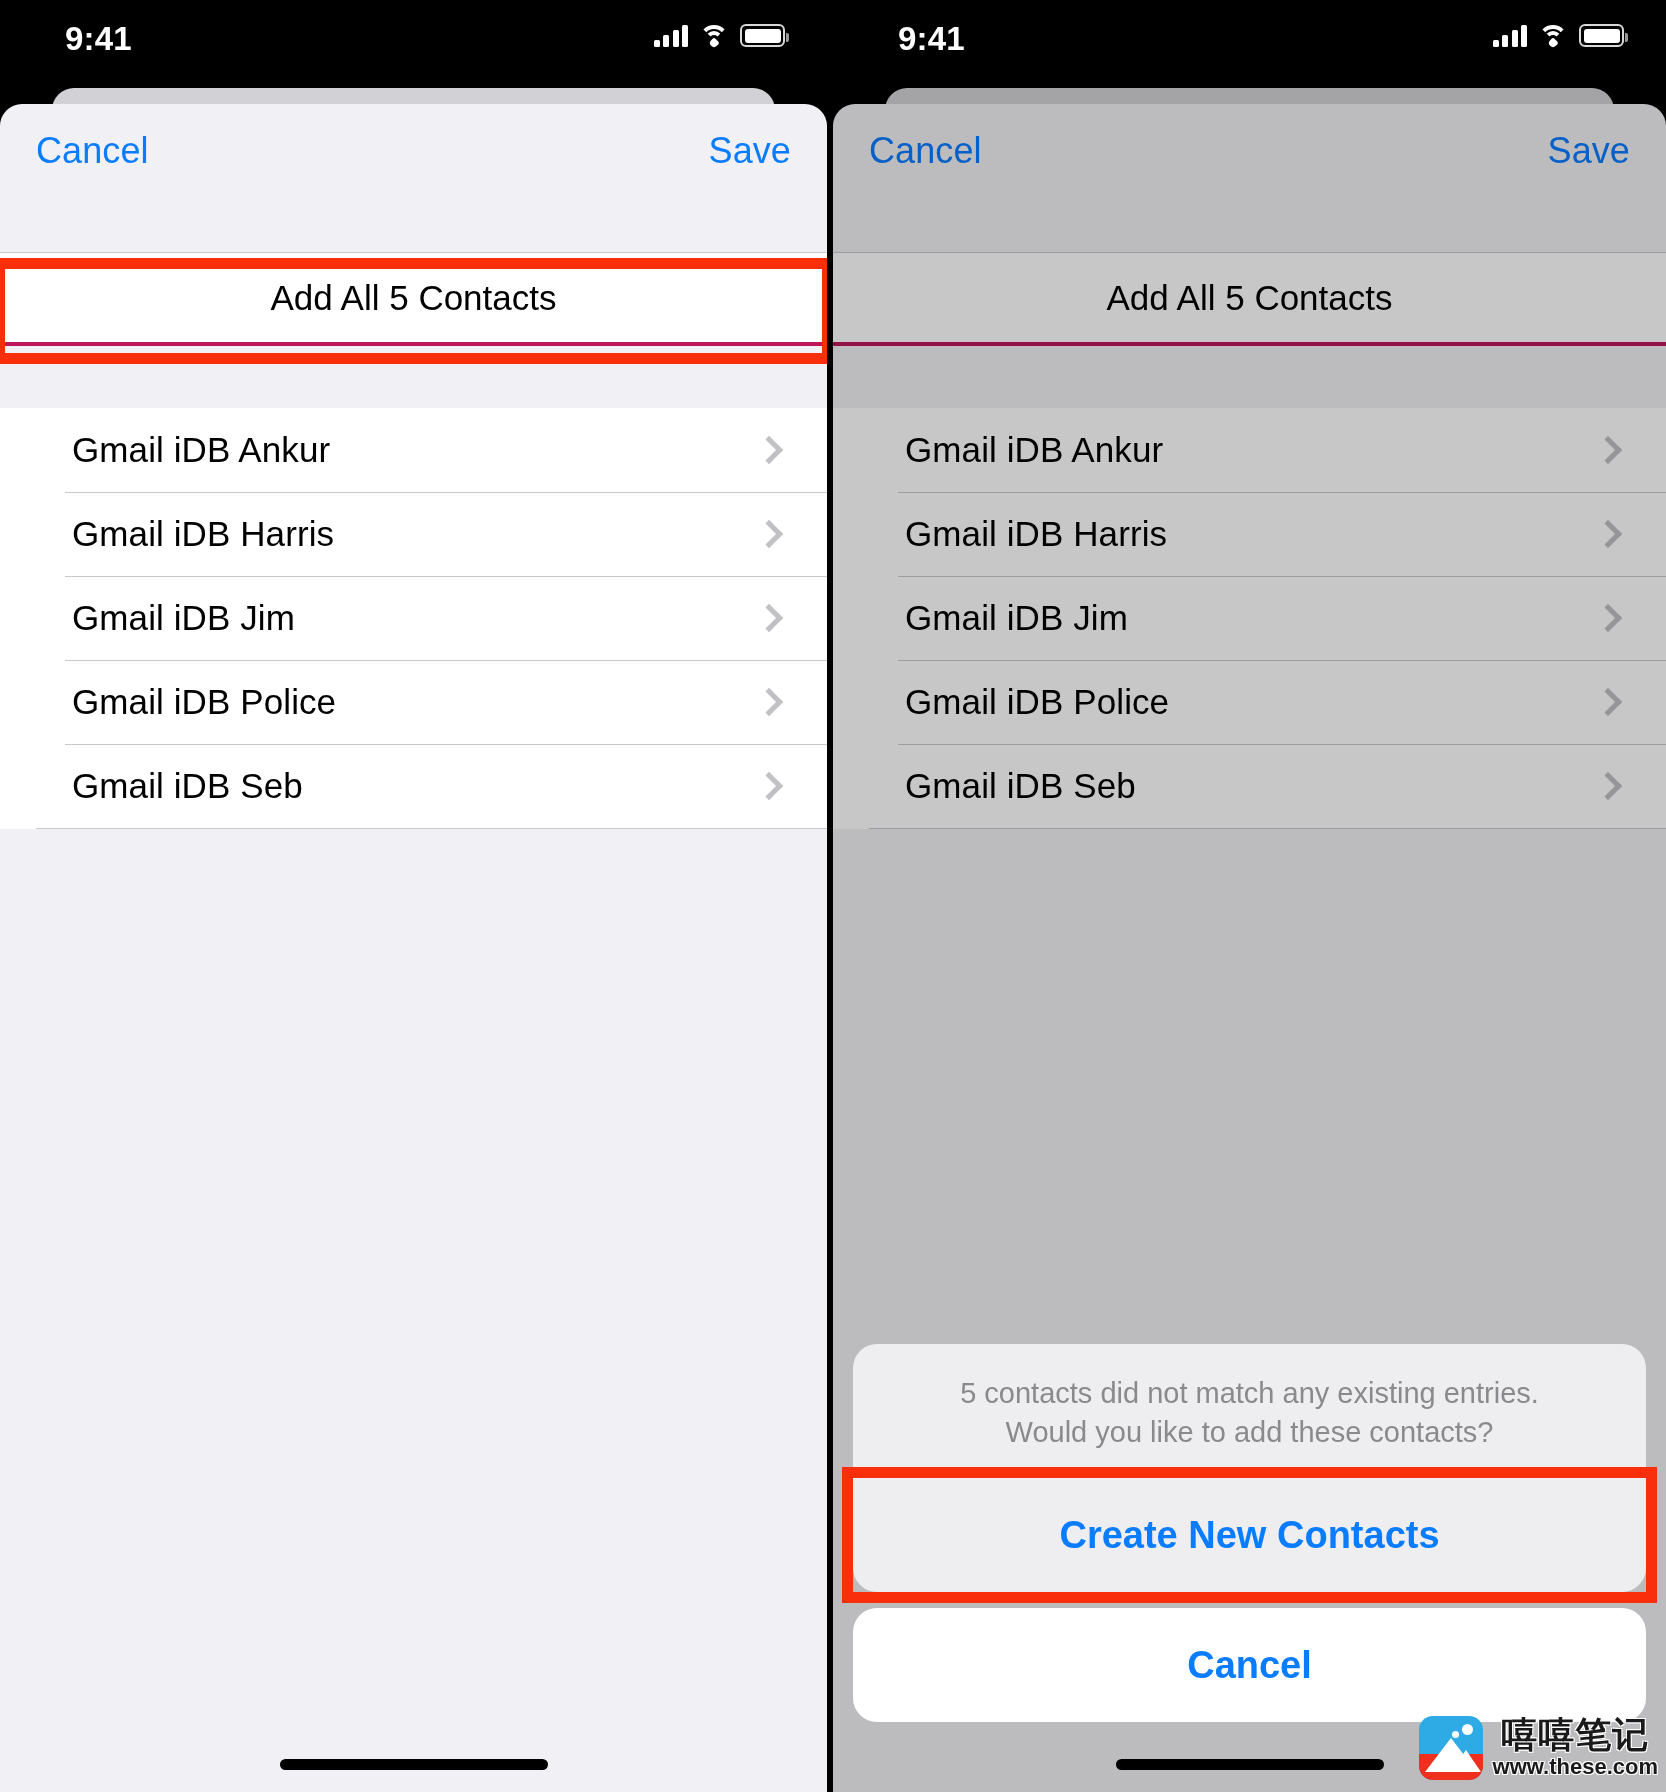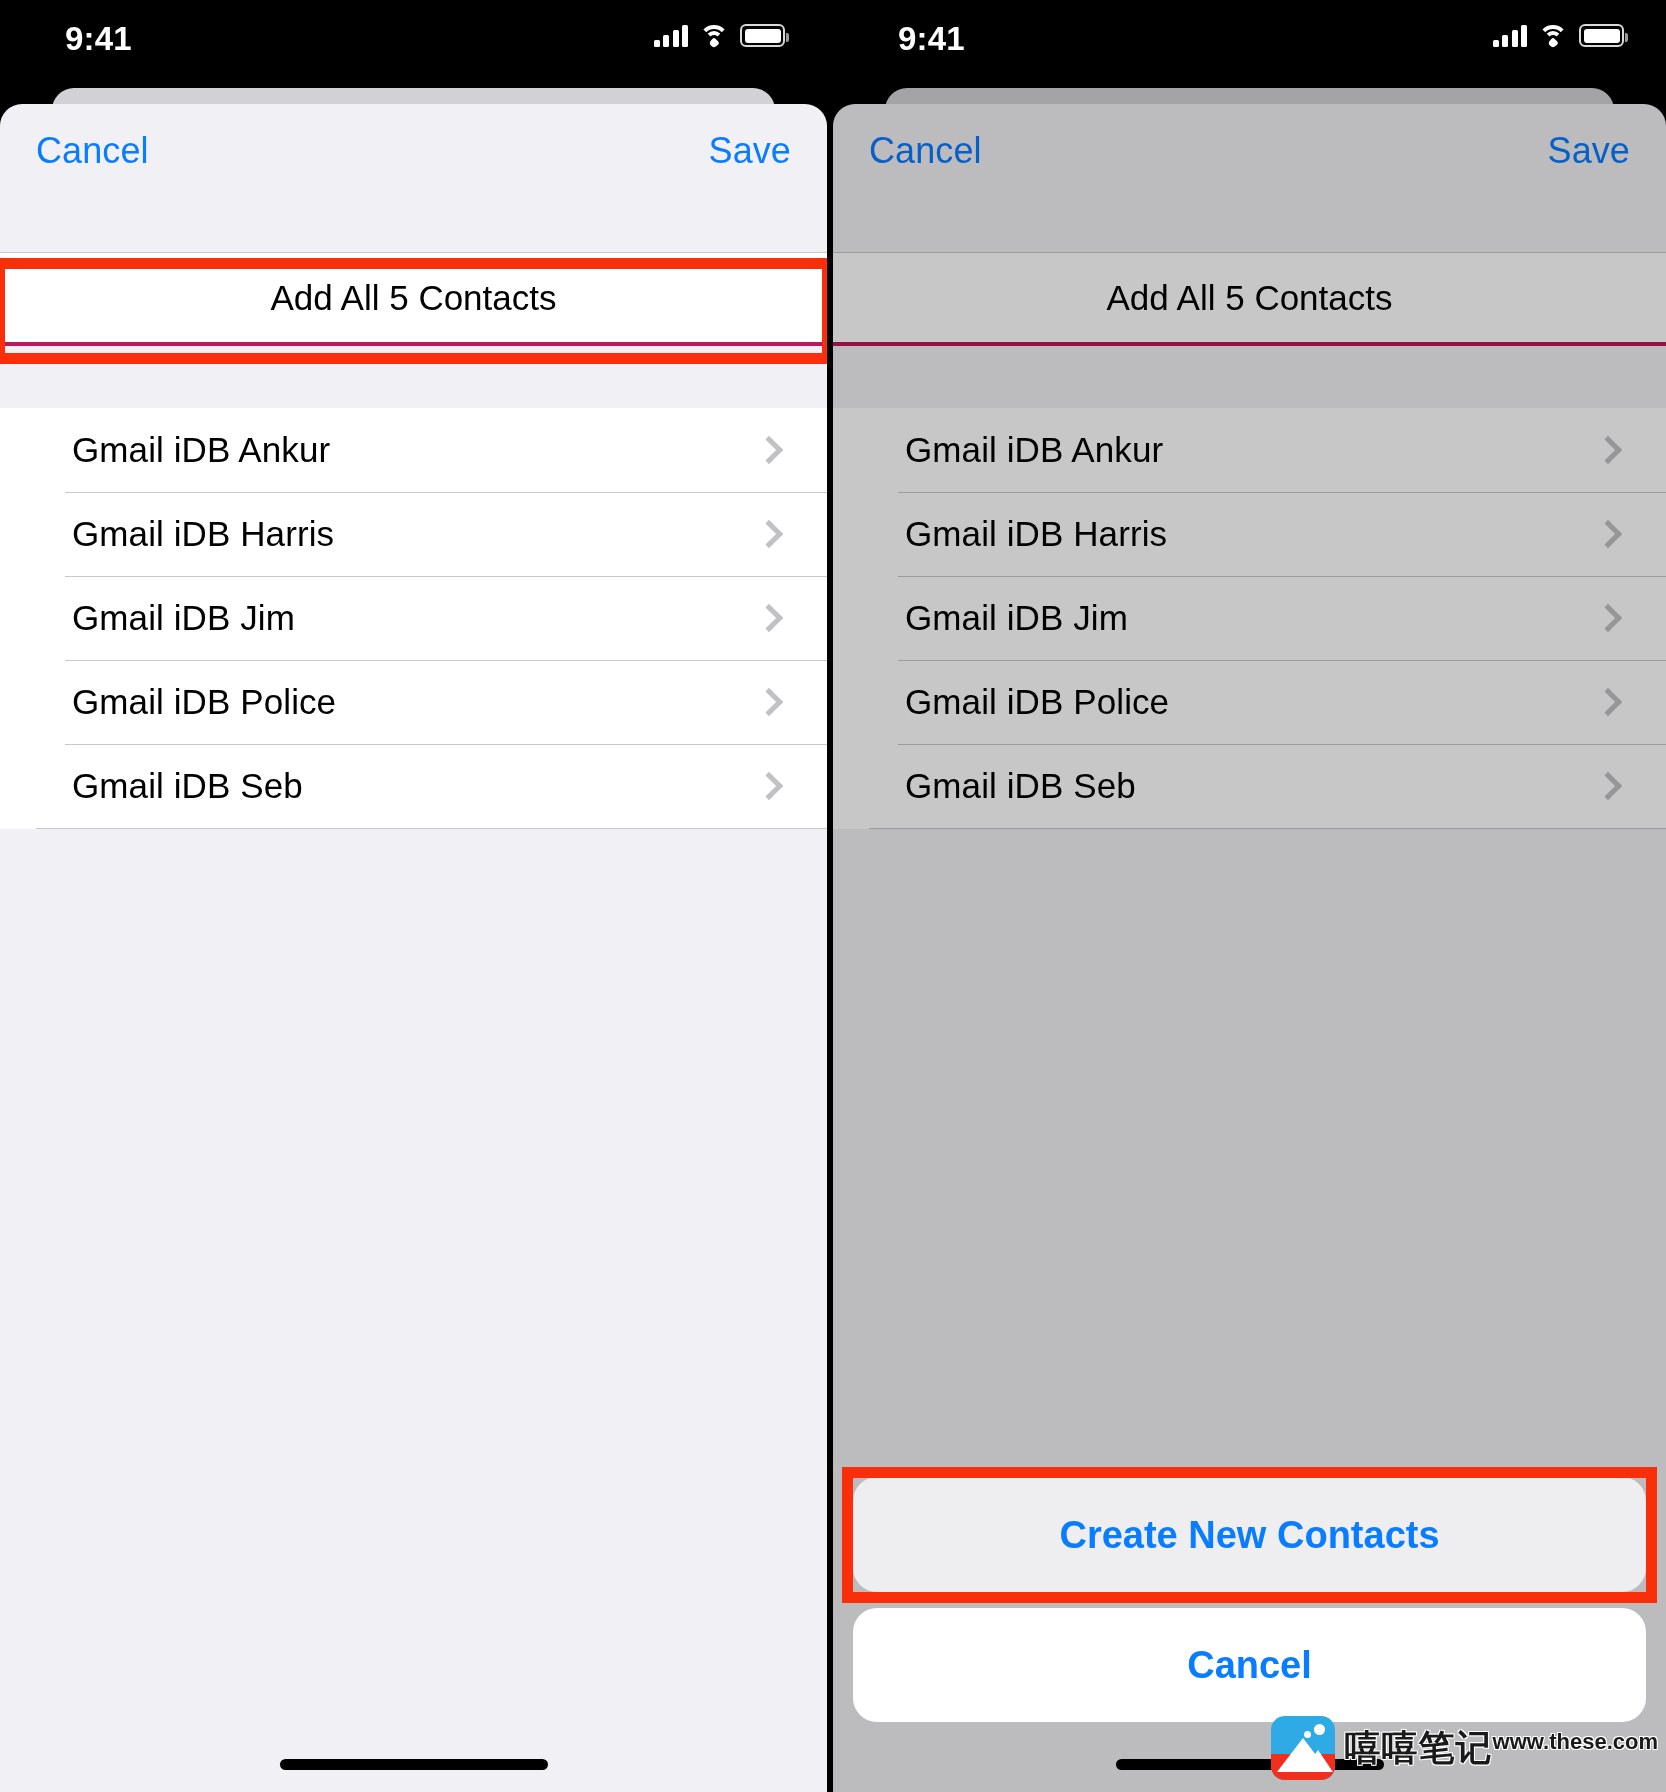--- a/index.html
+++ b/index.html
@@ -294,21 +294,21 @@
   .wm-logo .dot1 {
     position: absolute; right: 10px; top: 8px;
     width: 11px; height: 11px; border-radius: 50%;
     background: #fff;
   }
   .wm-logo .dot2 {
     position: absolute; right: 24px; top: 15px;
     width: 7px; height: 7px; border-radius: 50%;
     background: #fff;
   }
-  .wm-text { display: flex; flex-direction: row; }
+  .wm-text { display: flex; flex-direction: column; align-items: center; }
   .wm-cn {
     font-size: 36px;
     font-weight: 700;
     color: #1a1a1a;
     letter-spacing: 1px;
     text-shadow: 1px 1px 0 #fff, -1px -1px 0 #fff, 1px -1px 0 #fff, -1px 1px 0 #fff;
     line-height: 1.05;
   }
   .wm-url {
     font-size: 22px;
@@ -451,20 +451,24 @@
         </div>
 
         <div class="filler"></div>
       </div>
     </div>
 
     <div class="dim"></div>
 
     <div class="actionsheet">
       <div class="as-group">
+        <div class="as-title">
+          <div>5 contacts did not match any existing entries.</div>
+          <div>Would you like to add these contacts?</div>
+        </div>
         <div class="as-sep"></div>
         <div class="as-action">Create New Contacts</div>
       </div>
       <div class="as-cancel">Cancel</div>
     </div>
 
     <div class="hl" style="left: 9px; right: auto; top: 1467px; height: 136px; width: 815px;"></div>
 
     <div class="home-ind"></div>
 

